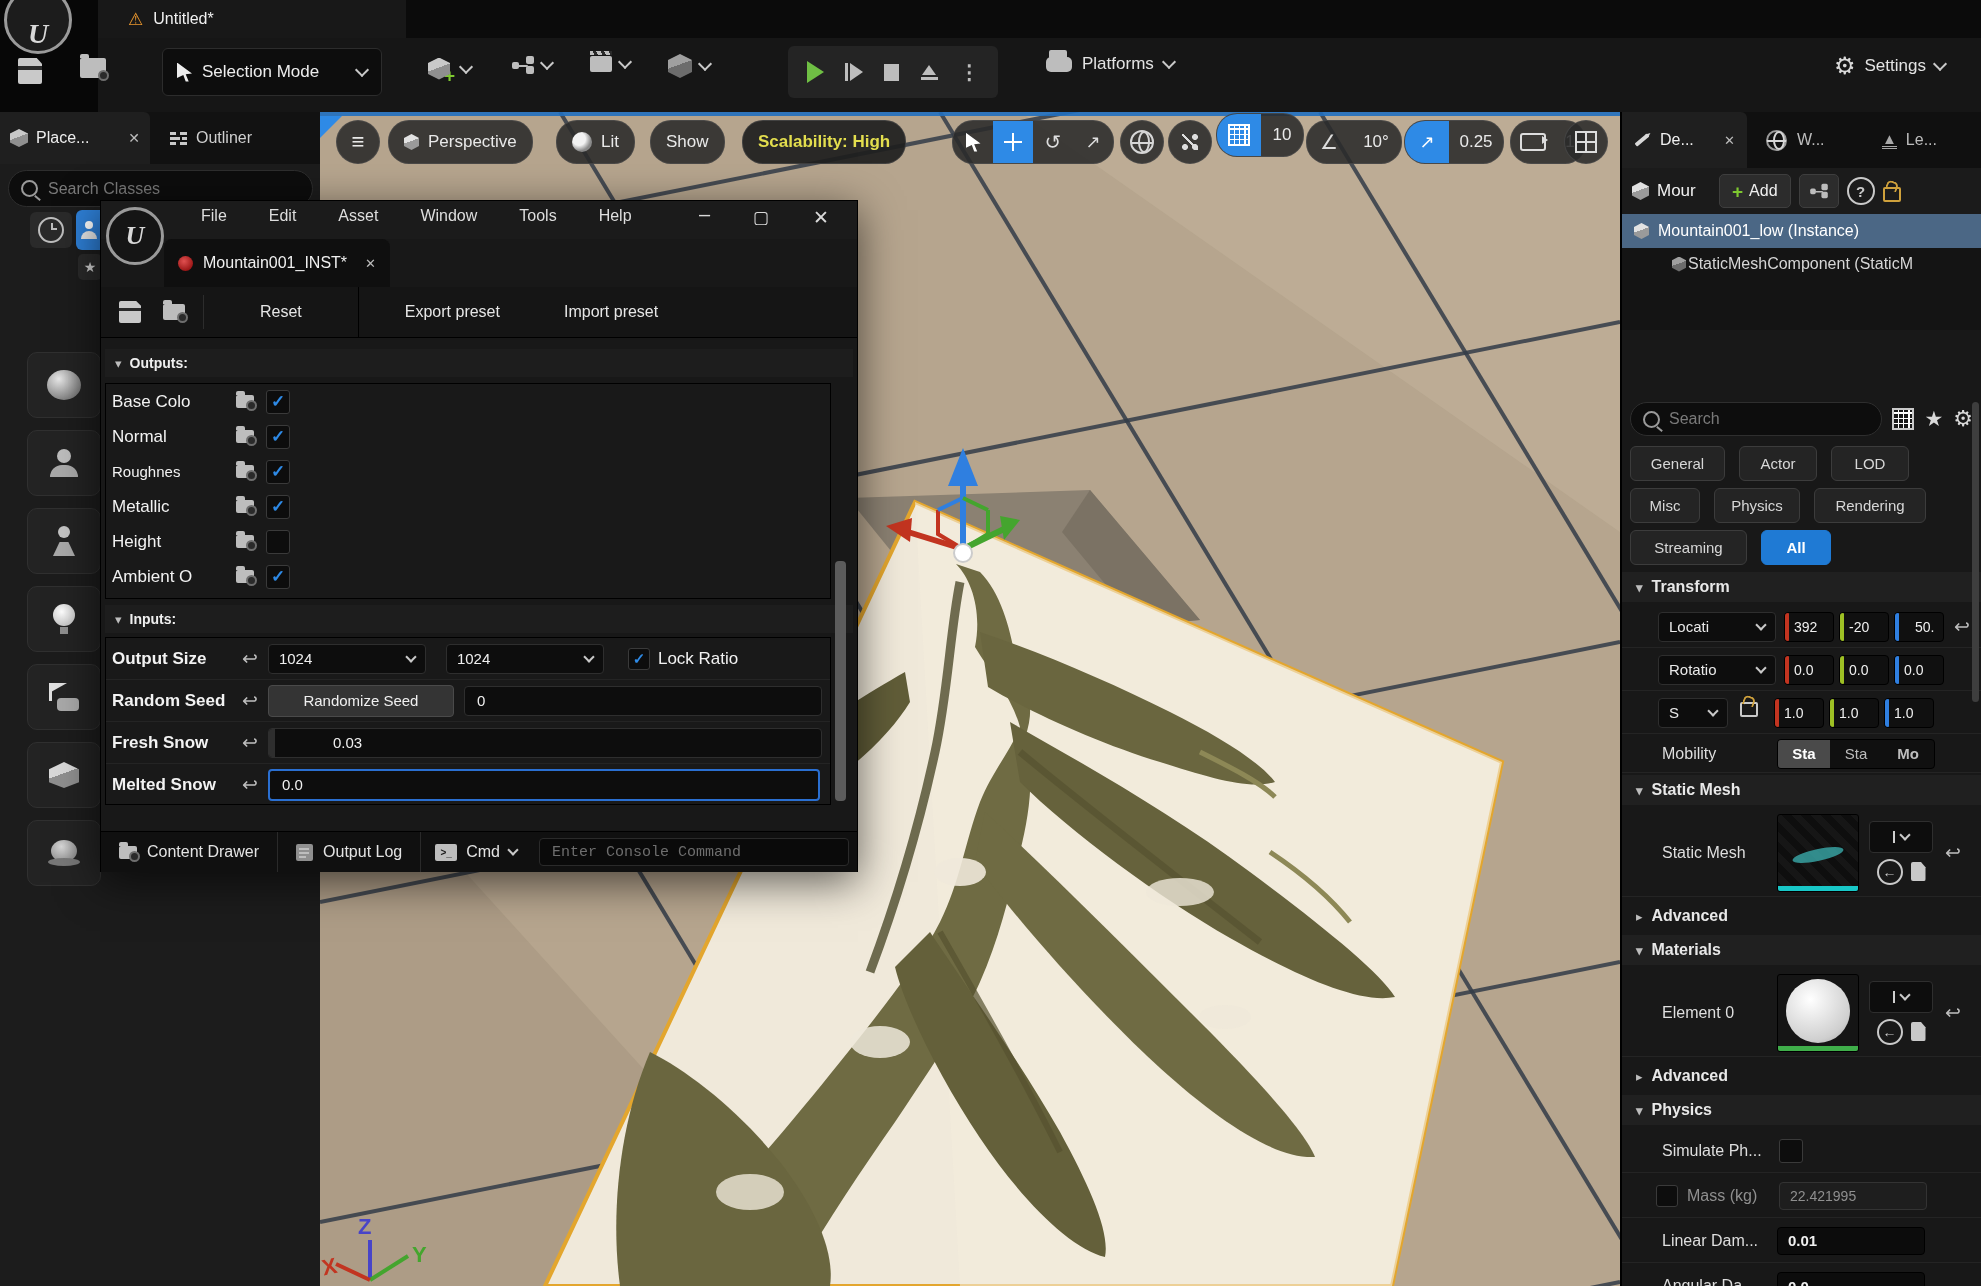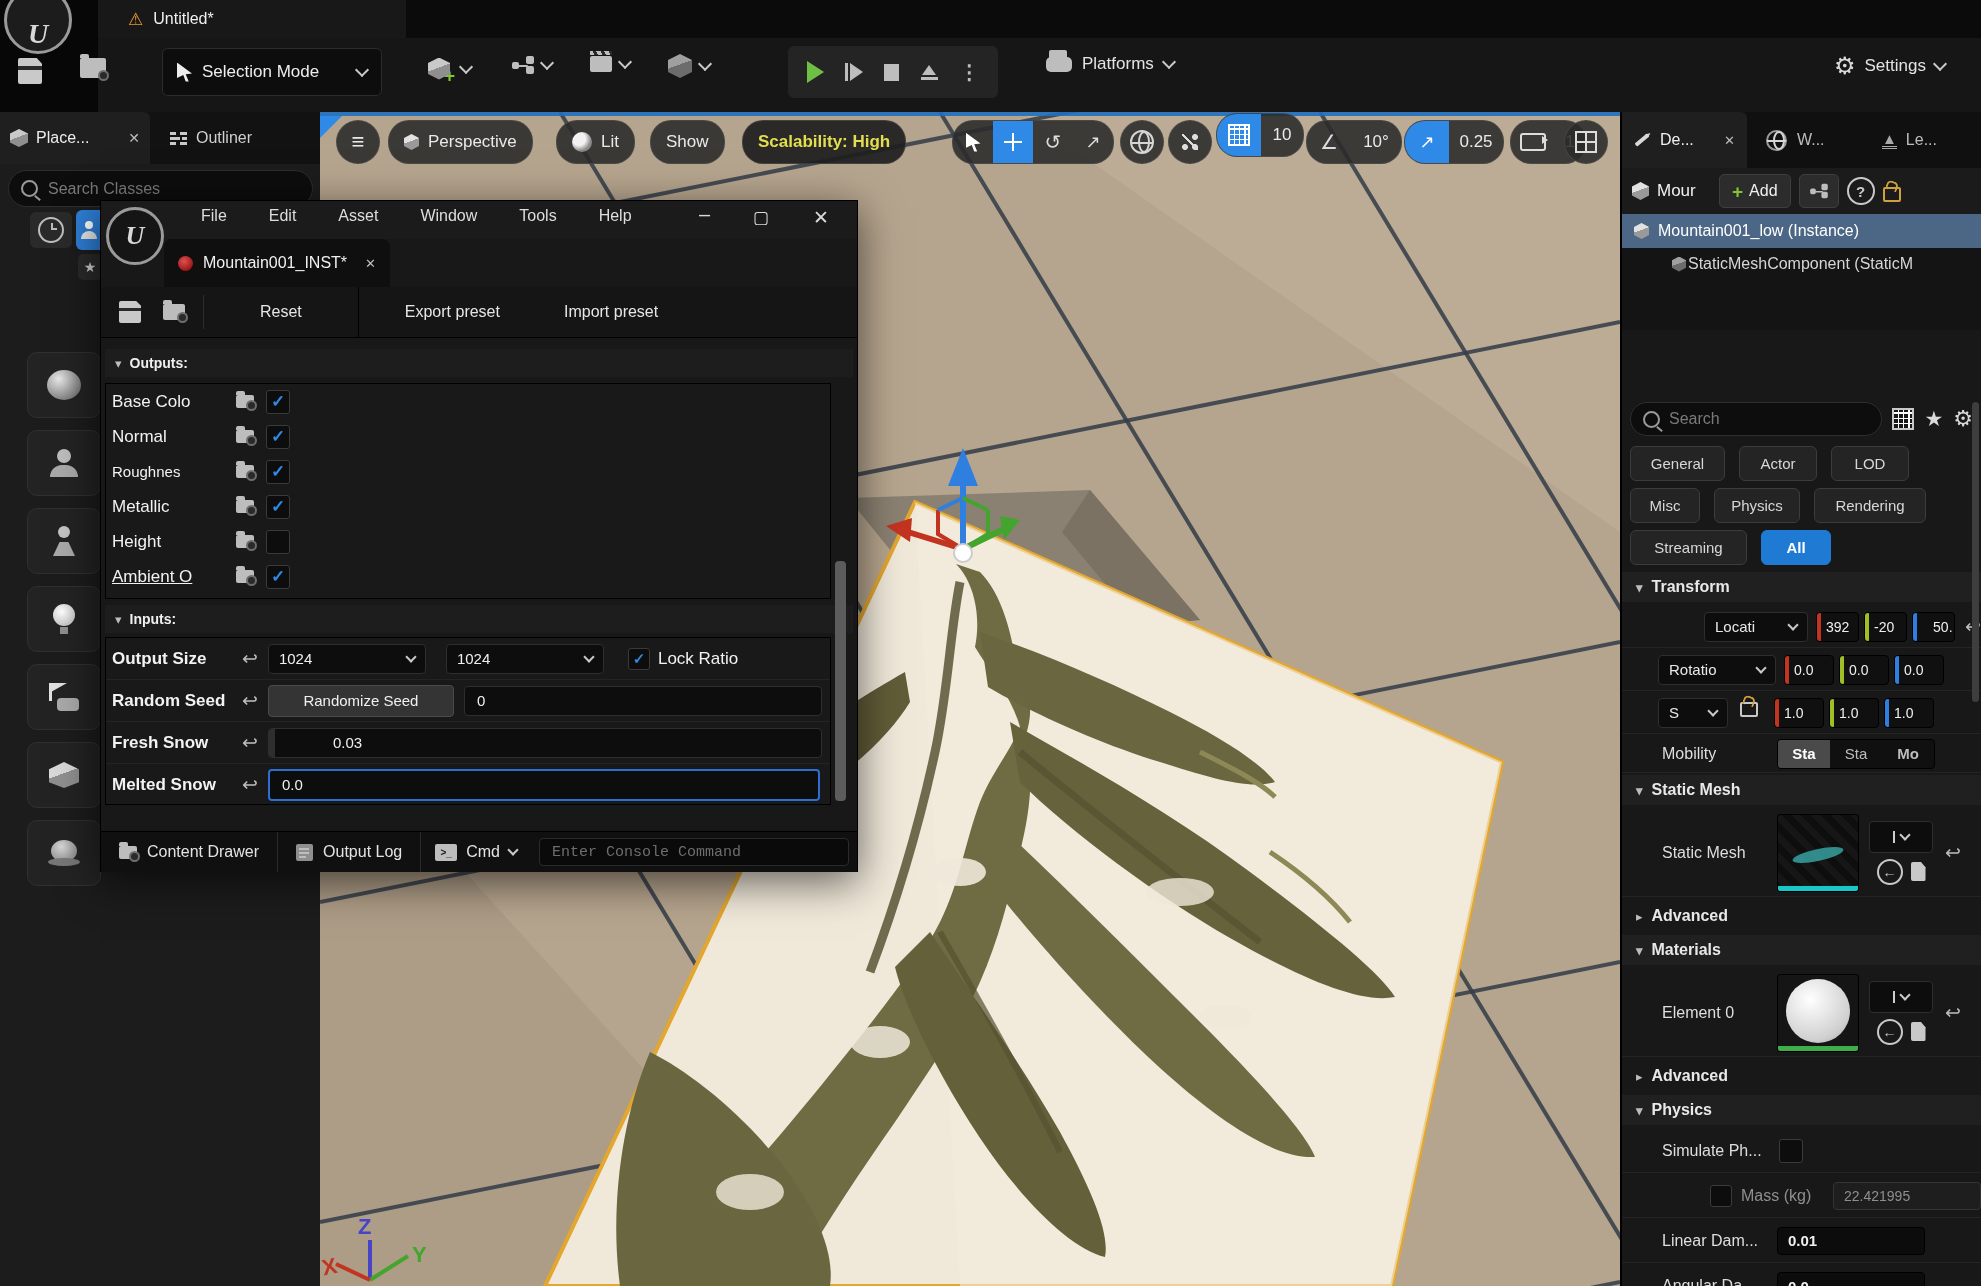--- a/index.html
+++ b/index.html
@@ -503,21 +503,21 @@
       <span class="cb">
           <span class="tick">✓</span>
         </span>
     </div>
     <div class="flex" style="height:35px;padding-left:6px;">
       <span class="txt" style="width:116px;color:#f2f2f2;font-size:17px;">Height</span>
       <span class="fold" style="margin:0 12px 0 8px;"></span>
       <span class="cb"></span>
     </div>
     <div class="flex" style="height:35px;padding-left:6px;">
-      <span class="txt" style="width:116px;color:#f2f2f2;font-size:17px;text-decoration:underline;">Ambient O</span>
+      <span class="txt" style="width:116px;color:#f2f2f2;font-size:17px;">Ambient O</span>
       <span class="fold" style="margin:0 12px 0 8px;"></span>
       <span class="cb">
           <span class="tick">✓</span>
         </span>
     </div>
   </div>
 
   <div class="abs flex" style="left:4px;top:404px;width:748px;height:28px;background:#1d1d1d;gap:8px;padding-left:10px;box-sizing:border-box;">
     <span style="color:#bdbdbd;font-size:13px;">▾</span>
     <span style="color:#efefef;font-size:14px;font-weight:bold;">Inputs:</span>
@@ -680,21 +680,21 @@
         <span>All</span>
       </div>
   </div>
 
   <div class="abs seghdr" style="left:0;top:460px;width:359px;height:30px;">
     <span style="color:#bdbdbd;font-size:13px;">▾</span>
     <span>Transform</span>
   </div>
 
   <div class="abs flex" style="left:0;top:494px;width:359px;height:42px;border-bottom:1px solid #242424;padding-left:36px;box-sizing:border-box;gap:0;">
-    <div class="ddark" style="width:118px;height:30px;padding:0 10px;justify-content:space-between;box-sizing:border-box;margin-left:46px;">
+    <div class="ddark" style="width:118px;height:30px;padding:0 10px;justify-content:space-between;box-sizing:border-box;">
       <span style="color:#e9e9e9;font-size:15px;">Locati</span>
       <span class="chev sm"></span>
     </div>
     <div class="valbox" style="width:48px;height:28px;margin-left:8px;">
         <span class="valbar" style="background:#c23420;"></span>
         <span>392</span>
       </div>
     <div class="valbox" style="width:48px;height:28px;margin-left:5px;">
         <span class="valbar" style="background:#9ec024;"></span>
         <span>-20</span>
@@ -817,21 +817,21 @@
   </div>
 
   <div class="abs seghdr" style="left:0;top:983px;width:359px;height:30px;">
     <span style="color:#bdbdbd;font-size:13px;">▾</span>
     <span>Physics</span>
   </div>
   <div class="abs flex" style="left:0;top:1017px;width:359px;height:44px;border-bottom:1px solid #242424;padding-left:40px;box-sizing:border-box;">
     <span class="txt" style="width:115px;color:#dedede;font-size:16px;">Simulate Ph...</span>
     <span class="cb" style="margin-left:2px;"></span>
   </div>
-  <div class="abs flex" style="left:0;top:1062px;width:359px;height:44px;border-bottom:1px solid #242424;padding-left:34px;box-sizing:border-box;justify-content:flex-end;">
+  <div class="abs flex" style="left:0;top:1062px;width:359px;height:44px;border-bottom:1px solid #242424;padding-left:34px;box-sizing:border-box;">
     <span class="cb" style="width:20px;height:20px;"></span>
     <span class="txt" style="width:92px;color:#8f8f8f;font-size:16px;margin-left:9px;">Mass (kg)</span>
     <div class="flex txt" style="width:148px;height:28px;background:#1e1e1e;border:1px solid #333;border-radius:4px;padding:0 10px;box-sizing:border-box;">
       <span style="color:#8f8f8f;font-size:14px;">22.421995</span>
     </div>
   </div>
   <div class="abs flex" style="left:0;top:1107px;width:359px;height:44px;border-bottom:1px solid #242424;padding-left:40px;box-sizing:border-box;">
     <span class="txt" style="width:115px;color:#dedede;font-size:16px;">Linear Dam...</span>
     <div class="flex txt" style="width:148px;height:28px;background:#0c0c0c;border:1px solid #000;border-radius:4px;padding:0 10px;box-sizing:border-box;">
       <span style="color:#efefef;font-size:15px;font-weight:bold;">0.01</span>

